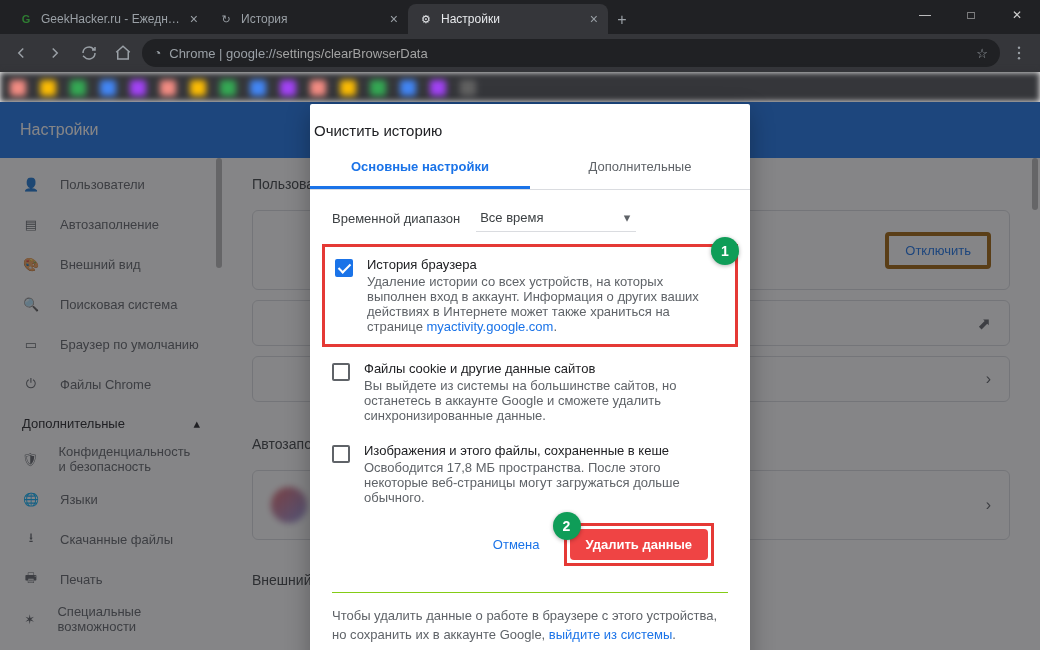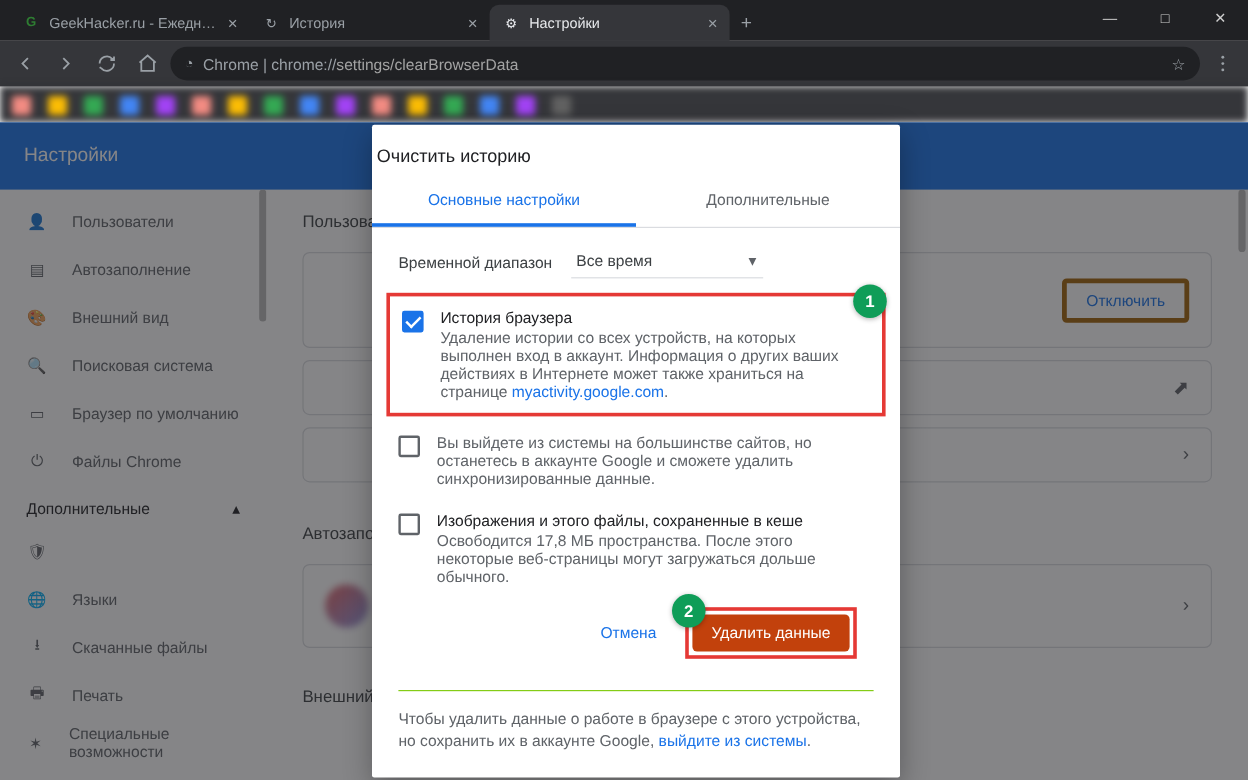--- a/index.html
+++ b/index.html
@@ -53,38 +53,38 @@
 .blurline { height: 10px; border-radius: 5px; background: #c0c0c0; filter: blur(2px); }
 
 
 .scrim { position: absolute; top: 102px; left: 0; right: 0; bottom: 0; background: rgba(32,33,36,0.55); }
 
 
 .dialog { position: absolute; top: 104px; left: 310px; width: 440px; background: #fff; box-shadow: 0 8px 24px rgba(0,0,0,0.3); border-radius: 2px; }
 .dlg-title { padding: 18px 4px 10px; font-size: 15px; color: #202124; }
 .dlg-tabs { display: flex; border-bottom: 1px solid #dadce0; }
 .dlg-tab { flex: 1; text-align: center; padding: 10px 0 12px; font-size: 13px; color: #5f6368; cursor: pointer; }
-.dlg-tab.active { color: #1a73e8; border-bottom: 3px solid #1a73e8; font-weight: 400; }
+.dlg-tab.active { color: #1a73e8; border-bottom: 3px solid #1a73e8; font-weight: 700; }
 .dlg-body { padding: 14px 22px 16px; }
 .range-row { display: flex; align-items: center; gap: 16px; font-size: 13px; color: #3c4043; margin-bottom: 12px; }
 .select { border: none; border-bottom: 1px solid #dadce0; padding: 6px 28px 6px 4px; font-size: 13px; color: #3c4043; background: #fff; position: relative; min-width: 160px; }
 .select::after { content: "▾"; position: absolute; right: 6px; color: #5f6368; }
 .check-row { display: flex; gap: 14px; padding: 10px 0; font-size: 13px; color: #5f6368; }
 .check-row.outlined { border: 3px solid #e53935; padding: 10px; margin: 0 -10px 4px; position: relative; }
 .badge { position: absolute; width: 28px; height: 28px; border-radius: 50%; background: #0f9d58; color: #fff; display: flex; align-items: center; justify-content: center; font-weight: 600; font-size: 14px; box-shadow: 0 1px 4px rgba(0,0,0,0.3); }
 .badge-1 { top: -10px; right: -4px; }
 .cbx { width: 18px; height: 18px; border: 2px solid #5f6368; border-radius: 2px; flex-shrink: 0; margin-top: 2px; position: relative; }
 .cbx.checked { background: #1a73e8; border-color: #1a73e8; }
 .cbx.checked::after { content: ""; position: absolute; left: 4px; top: 0px; width: 5px; height: 10px; border: solid #fff; border-width: 0 2px 2px 0; transform: rotate(45deg); }
 .check-title { color: #202124; margin-bottom: 2px; }
 .link { color: #1a73e8; }
 .dlg-ft-note { font-size: 13px; color: #5f6368; padding: 14px 0 4px; border-top: 1px solid #84cc16; margin-top: 10px; line-height: 1.45; }
 .dlg-actions { display: flex; justify-content: flex-end; gap: 10px; padding: 8px 14px 16px; position: relative; }
 .btn-text { background: #fff; border: none; color: #1a73e8; font-size: 13px; padding: 8px 14px; cursor: pointer; font-weight: 500; }
-.btn-primary { background: #c2410c; color: #fff; border: none; font-size: 13px; padding: 8px 16px; border-radius: 4px; cursor: pointer; font-weight: 400; }
+.btn-primary { background: #ef4444; color: #fff; border: none; font-size: 13px; padding: 8px 16px; border-radius: 4px; cursor: pointer; font-weight: 700; }
 .actions-outline { border: 3px solid #e53935; padding: 3px; display: inline-flex; position: relative; }
 .badge-2 { top: -14px; left: -14px; }
 </style>
 </head>
 <body>
 
 <div class="titlebar">
   <div class="tabs">
     <div class="tab">
       <span class="favicon" style="color:#2e7d32;font-weight:bold">G</span>
@@ -126,21 +126,21 @@
         <path d="M4 12a8 8 0 0 1 14-5.3L20 8M20 4v4h-4M20 12a8 8 0 0 1-14 5.3L4 16"></path>
       </svg>
     </div>
   <div class="tbtn">
       <svg viewBox="0 0 24 24" fill="none" stroke="currentColor" stroke-width="2">
         <path d="M3 11l9-8 9 8M5 10v10h14V10"></path>
       </svg>
     </div>
   <div class="omnibox">
     <span class="lock">◔</span>
-    <span><span class="schemehost">Chrome | </span><span class="schemehost">chrome://</span><span class="path">settings/clearBrowserData</span></span>
+    <span><span class="schemehost">Chrome | </span><span class="schemehost">google://</span><span class="path">settings/clearBrowserData</span></span>
     <span style="flex:1"></span>
     <span class="star">☆</span>
   </div>
   <div class="tbtn">
       <svg viewBox="0 0 24 24" fill="currentColor">
         <circle cx="12" cy="5" r="1.6"></circle>
         <circle cx="12" cy="12" r="1.6"></circle>
         <circle cx="12" cy="19" r="1.6"></circle>
       </svg>
     </div>
@@ -194,20 +194,21 @@
       <div class="nav-item">
           <span class="ico">⏻</span>
           <span>Файлы Chrome</span>
         </div>
       <div class="nav-section">
           <span>Дополнительные</span>
           <span>▴</span>
         </div>
       <div class="nav-item">
           <span class="ico">🛡</span>
+          <span>Конфиденциальность и безопасность</span>
         </div>
       <div class="nav-item">
           <span class="ico">🌐</span>
           <span>Языки</span>
         </div>
       <div class="nav-item">
           <span class="ico">⭳</span>
           <span>Скачанные файлы</span>
         </div>
       <div class="nav-item">
@@ -274,20 +275,21 @@
       <div class="cbx checked"></div>
       <div>
         <div class="check-title">История браузера</div>
         <div><span>Удаление истории со всех устройств, на которых выполнен вход в аккаунт. Информация о других ваших действиях в Интернете может также храниться на странице </span><span class="link">myactivity.google.com</span><span>.</span></div>
       </div>
     </div>
 
     <div class="check-row">
       <div class="cbx"></div>
       <div>
+        <div class="check-title">Файлы cookie и другие данные сайтов</div>
         <div>Вы выйдете из системы на большинстве сайтов, но останетесь в аккаунте Google и сможете удалить синхронизированные данные.</div>
       </div>
     </div>
 
     <div class="check-row">
       <div class="cbx"></div>
       <div>
         <div class="check-title">Изображения и этого файлы, сохраненные в кеше</div>
         <div>Освободится 17,8 МБ пространства. После этого некоторые веб-страницы могут загружаться дольше обычного.</div>
       </div>

